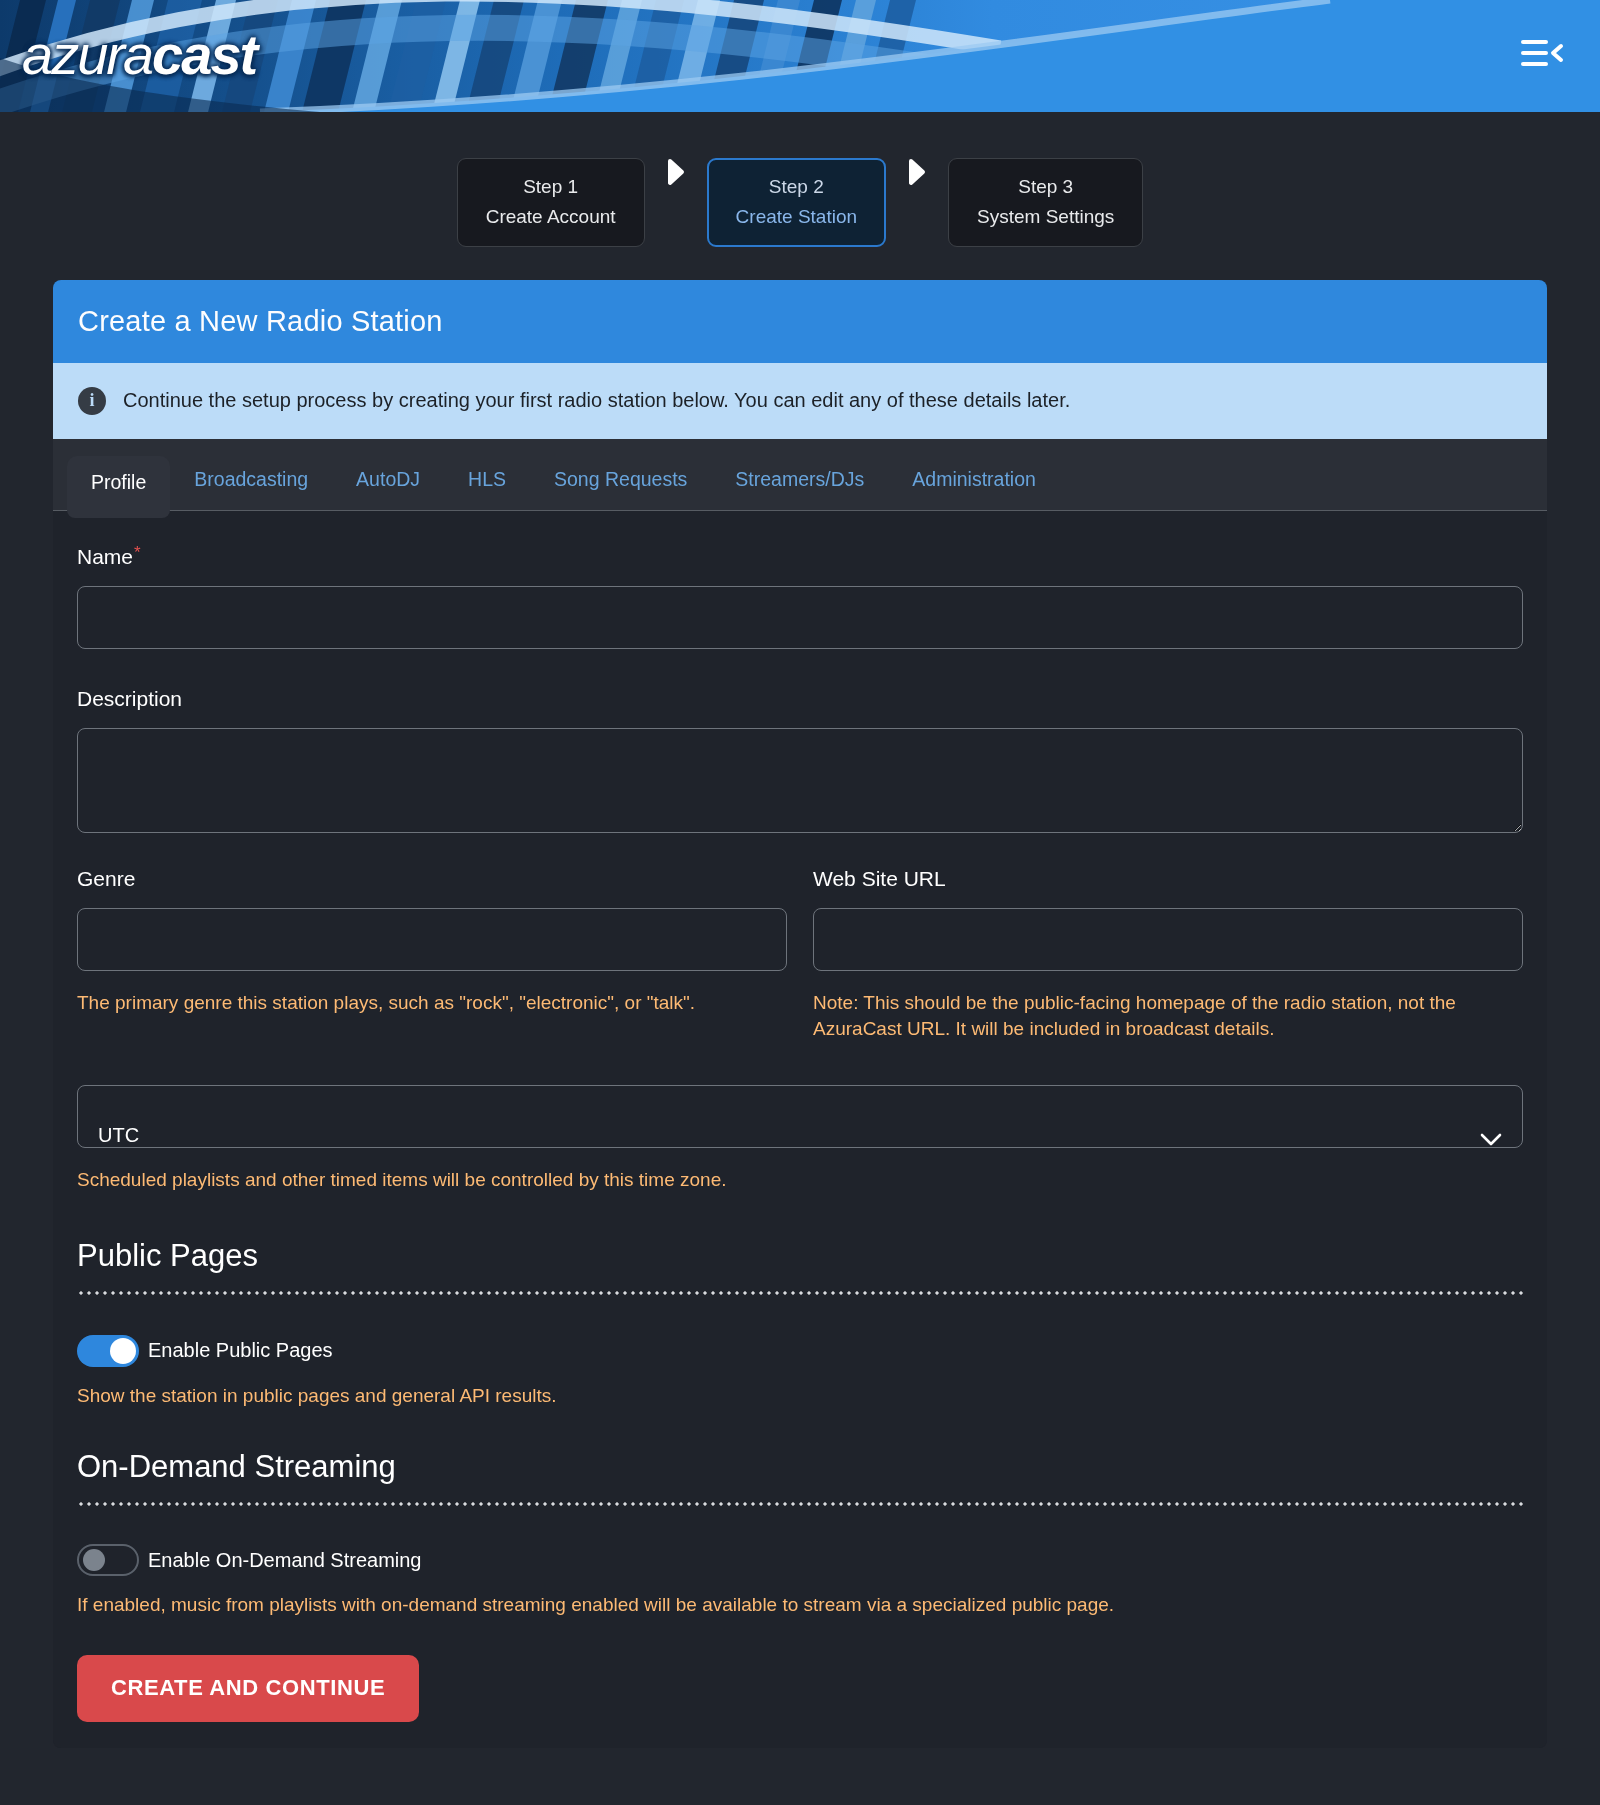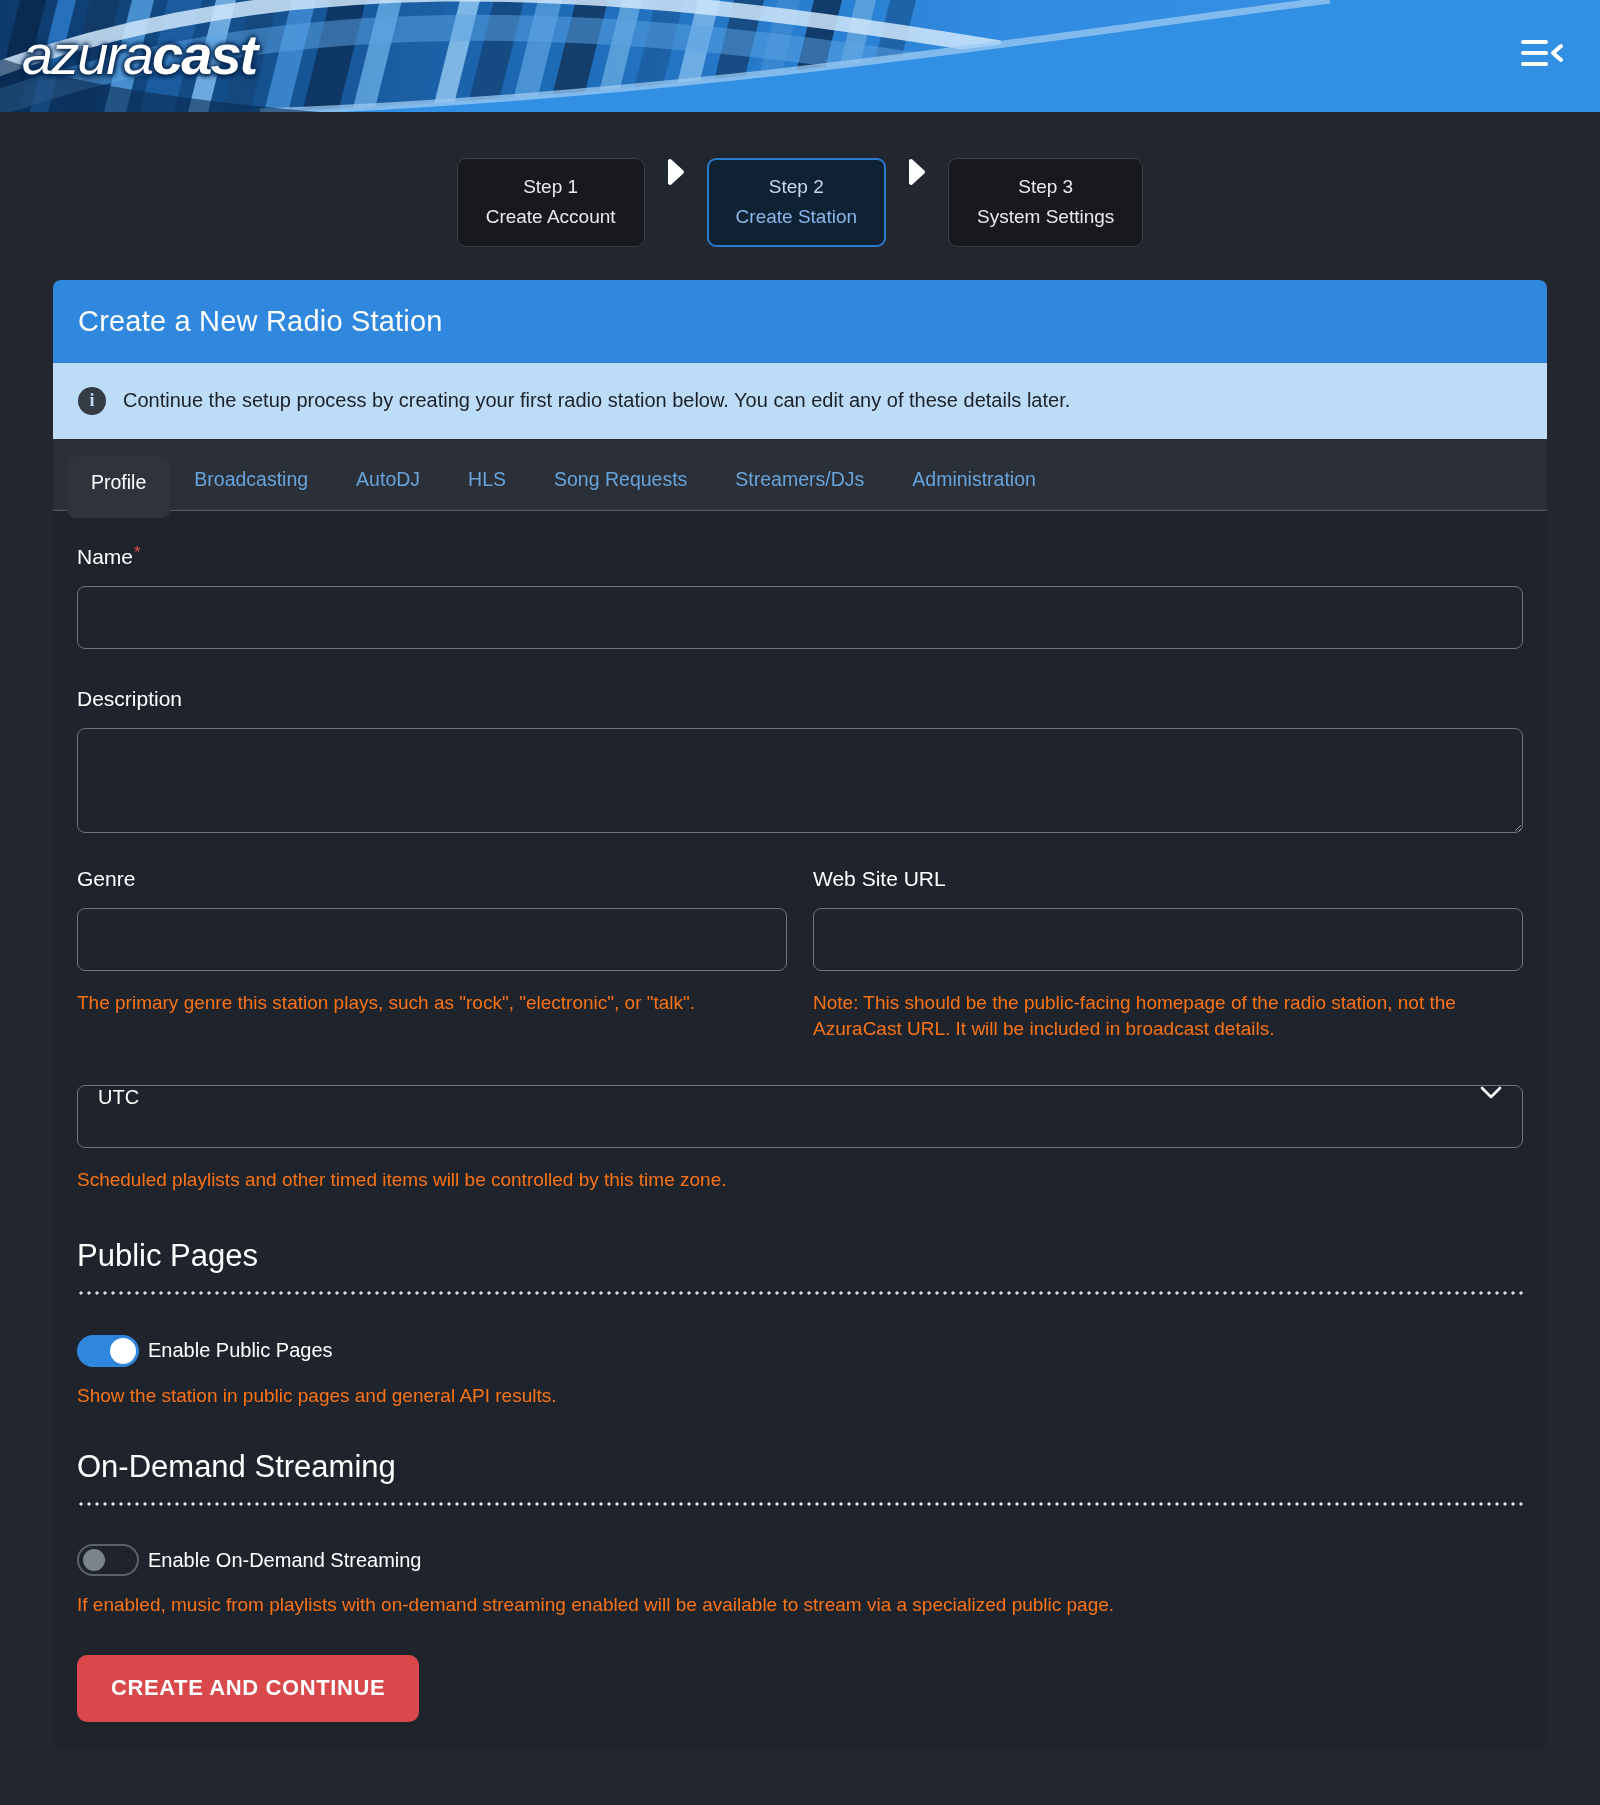--- a/index.html
+++ b/index.html
@@ -46,22 +46,22 @@
   .fgroup { margin-top: 26px; }
   .fgroup:first-child { margin-top: 8px; }
   .flabel { display: block; font-size: 21px; color: #ffffff; margin-bottom: 17px; }
   .req { color: #e3514f; font-size: 17px; vertical-align: 6px; margin-left: 1px; }
   .tinput, .tarea { width: 100%; background: transparent; border: 1px solid #6e747c; border-radius: 8px;
                     color: #fff; font-size: 20px; font-family: inherit; }
   .tinput { height: 63px; padding: 0 18px; }
   .tarea { height: 105px; padding: 12px 18px; resize: vertical; display: block; }
   .row2 { display: flex; gap: 26px; margin-top: 34px; }
   .col { flex: 1; min-width: 0; }
-  .help { font-size: 19px; color: #f97316; margin-top: 19px; line-height: 1.4; }
-  .selectbox { height: 63px; border: 1px solid #6e747c; border-radius: 8px; display: flex; align-items: flex-start;
+  .help { font-size: 19px; color: #fdba74; margin-top: 19px; line-height: 1.4; }
+  .selectbox { height: 63px; border: 1px solid #6e747c; border-radius: 8px; display: flex; align-items: flex-end;
                justify-content: space-between; padding: 0 20px; font-size: 20px; color: #fff; cursor: pointer; background: transparent; }
 
   .section-h { font-size: 31px; font-weight: 500; margin-top: 44px; color: #fff; }
   .dotted { margin-top: 17px; height: 4px; width: 100%;
             background-image: radial-gradient(circle, #d8dbdf 1.5px, transparent 1.7px);
             background-size: 8px 4px; background-repeat: repeat-x; background-position: 0 50%; }
   .toggle-row { margin-top: 40px; display: flex; align-items: center; gap: 9px; }
   .toggle { position: relative; width: 62px; height: 32px; border-radius: 16px; cursor: pointer; flex: 0 0 auto; }
   .toggle.on { background: #2e87dd; }
   .toggle.on .knob { position: absolute; right: 3px; top: 3px; width: 26px; height: 26px; border-radius: 50%; background: #ffffff; }

